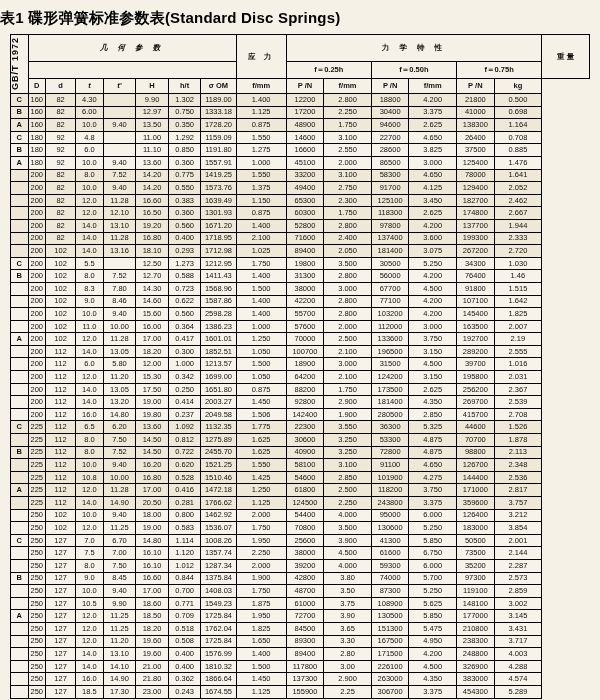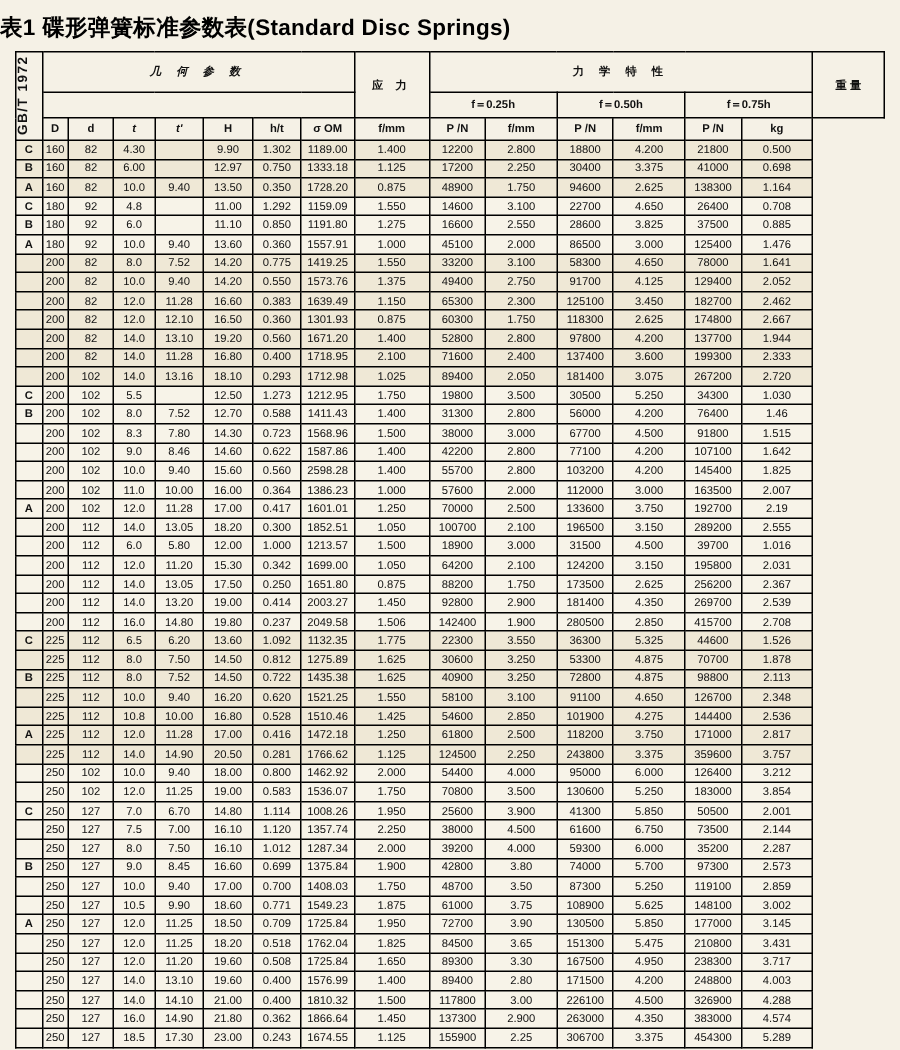--- a/index.html
+++ b/index.html
@@ -605,21 +605,21 @@
           <td class="rowcell">1.878</td>
         </tr>
         <tr class="band">
           <td class="rowcell grp">B</td>
           <td class="rowcell">225</td>
           <td class="rowcell">112</td>
           <td class="rowcell">8.0</td>
           <td class="rowcell">7.52</td>
           <td class="rowcell">14.50</td>
           <td class="rowcell">0.722</td>
-          <td class="rowcell">1435.38</td>
+          <td class="rowcell">2455.70</td>
           <td class="rowcell">1.625</td>
           <td class="rowcell">40900</td>
           <td class="rowcell">3.250</td>
           <td class="rowcell">72800</td>
           <td class="rowcell">4.875</td>
           <td class="rowcell">98800</td>
           <td class="rowcell">2.113</td>
         </tr>
         <tr class="band">
           <td class="rowcell grp"></td>
@@ -774,21 +774,21 @@
           <td class="rowcell">35200</td>
           <td class="rowcell">2.287</td>
         </tr>
         <tr class="band2">
           <td class="rowcell grp">B</td>
           <td class="rowcell">250</td>
           <td class="rowcell">127</td>
           <td class="rowcell">9.0</td>
           <td class="rowcell">8.45</td>
           <td class="rowcell">16.60</td>
-          <td class="rowcell">0.699</td>
+          <td class="rowcell">0.844</td>
           <td class="rowcell">1375.84</td>
           <td class="rowcell">1.900</td>
           <td class="rowcell">42800</td>
           <td class="rowcell">3.80</td>
           <td class="rowcell">74000</td>
           <td class="rowcell">5.700</td>
           <td class="rowcell">97300</td>
           <td class="rowcell">2.573</td>
         </tr>
         <tr class="band2">

